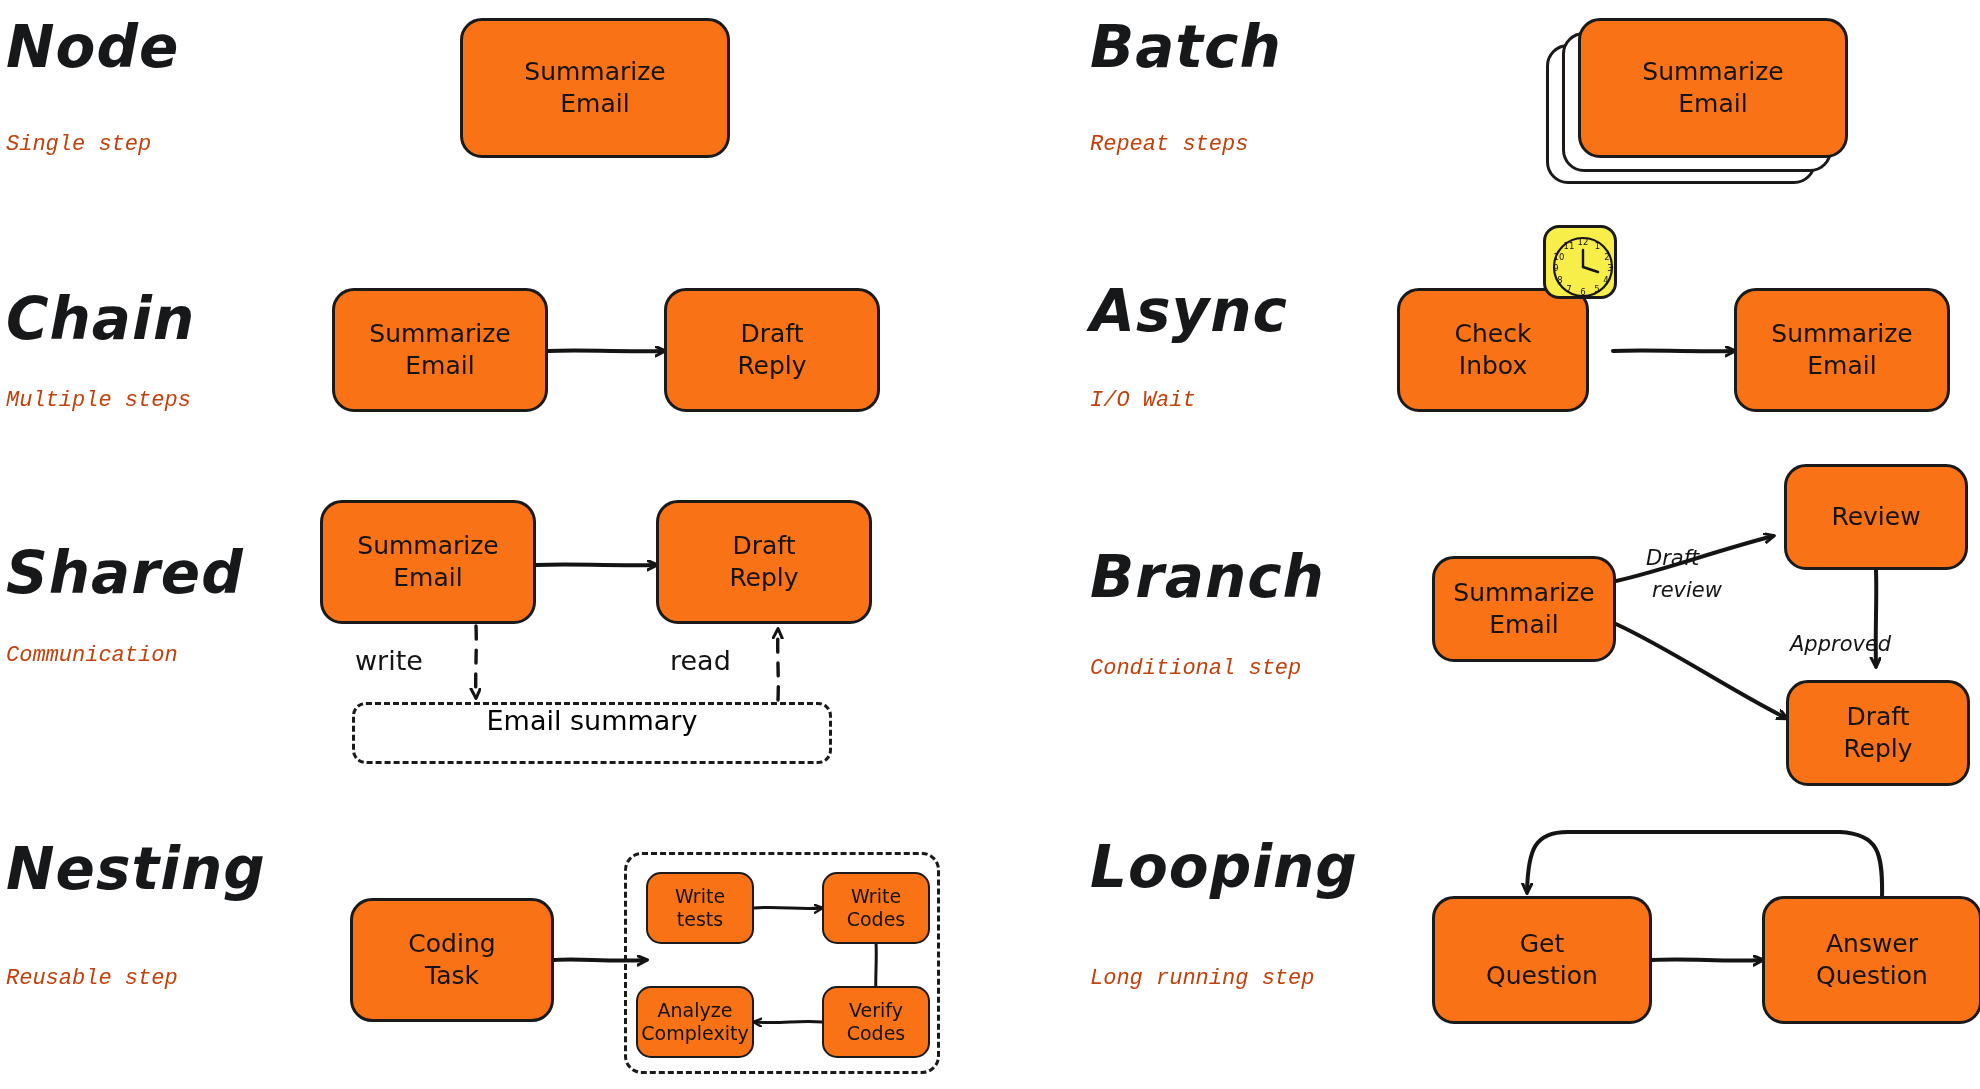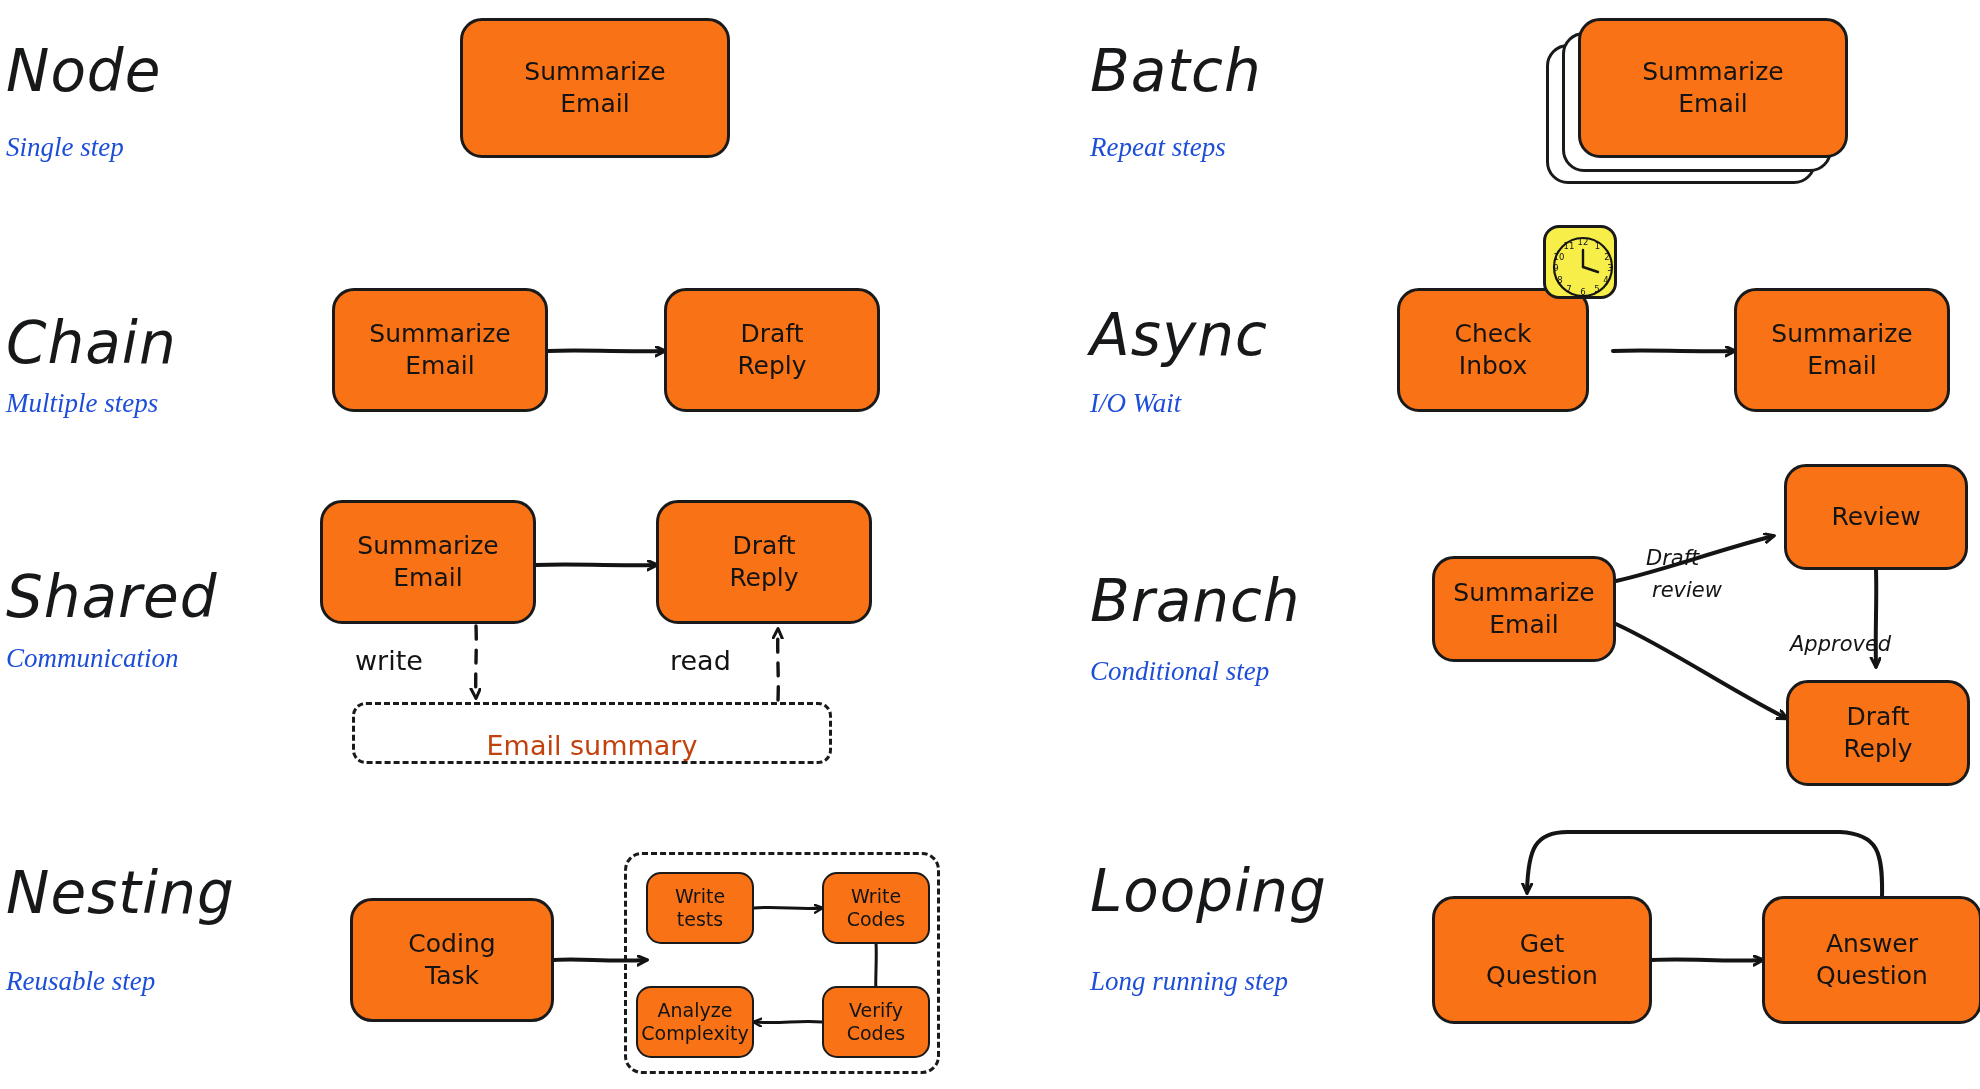--- a/index.html
+++ b/index.html
@@ -17,35 +17,34 @@
   .canvas {
     position: relative;
     width: 1980px;
     height: 1089px;
   }
 
   
   .sec-title {
     position: absolute;
     font-family: "DejaVu Sans", sans-serif;
-    font-weight: 400;
+    font-weight: 700;
     font-style: italic;
     font-size: 58px;
     letter-spacing: 1px;
     color: #17181a;
     white-space: nowrap;
     line-height: 1;
-    margin-top: 24px;
   }
   .sec-sub {
     position: absolute;
-    font-family: Liberation Serif, serif;
-    font-size: 27px;
+    font-family: Liberation Mono, monospace;
+    font-size: 22px;
     font-style: italic;
-    color: #1d4ed8;
+    color: #c2410c;
     white-space: nowrap;
     line-height: 1;
   }
 
   
   .node {
     position: absolute;
     border: 3.5px solid #1a1a1a;
     border-radius: 22px;
     background: #f97316;
@@ -69,25 +68,25 @@
   }
   .node .ln { display: block; white-space: nowrap; }
 
   
   .dashed-box {
     position: absolute;
     border: 3.2px dashed #1a1a1a;
     border-radius: 14px;
     background: transparent;
     display: flex;
-    align-items: flex-end;
+    align-items: flex-start;
     justify-content: center;
     font-family: "DejaVu Sans", sans-serif;
     font-size: 27px;
-    color: #c2410c;
+    color: #000000;
     z-index: 2;
   }
   .dashed-container {
     position: absolute;
     border: 3.2px dashed #1a1a1a;
     border-radius: 18px;
     background: transparent;
     z-index: 1;
   }
 

